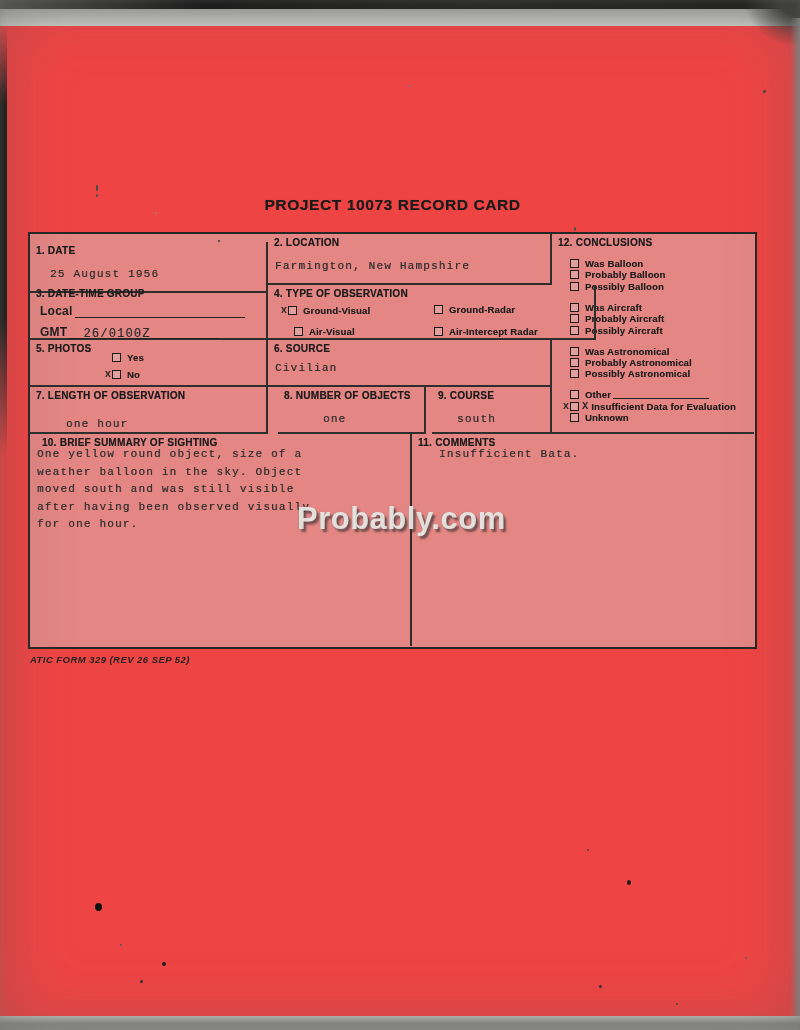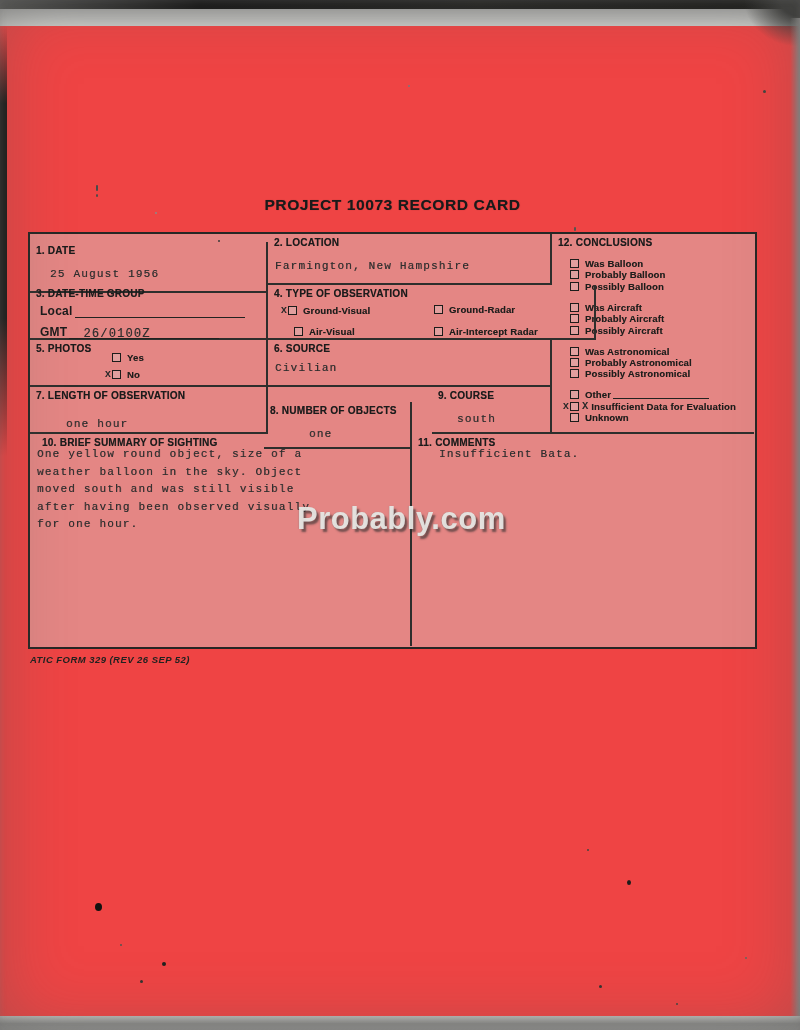--- a/index.html
+++ b/index.html
@@ -33,21 +33,21 @@
   .br{border-right:2px solid #2e2e2c;}
   .bb{border-bottom:2px solid #2e2e2c;}
   .c1 {left:0;   top:8px;   width:238px;height:51px;}
   .c2 {left:238px;top:0;  width:284px;height:51px;}
   .c12{left:522px;top:0;  width:202px;height:200px;}
   .c3 {left:0;   top:51px; width:238px;height:55px;}
   .c4 {left:238px;top:51px;width:328px;height:55px;}
   .c5 {left:0;   top:106px;width:238px;height:47px;}
   .c6 {left:238px;top:106px;width:284px;height:47px;}
   .c7 {left:0;   top:153px;width:238px;height:47px;}
-  .c8 {left:234px;top:153px;width:148px;height:47px;margin-top:15px;}
+  .c8 {left:248px;top:153px;width:148px;height:47px;}
   .c9 {left:402px;top:153px;width:120px;height:47px;}
   .c10{left:0;   top:200px;width:382px;height:212px;}
   .c11{left:382px;top:200px;width:344px;height:220px;}
 
   .fl{position:absolute;left:6px;top:3px;font-weight:bold;font-size:10px;
         letter-spacing:0.25px;color:#1b1b1b;text-shadow:0.25px 0.25px 0.4px rgba(25,25,25,0.5);white-space:nowrap;}
   .typed{font-family:"Liberation Mono","DejaVu Sans Mono",monospace;font-size:11px;
         letter-spacing:1.2px;color:#2e2e2e;white-space:nowrap;
         text-shadow:0.4px 0.4px 0.5px rgba(40,40,40,0.5);}
   .val{position:absolute;}

